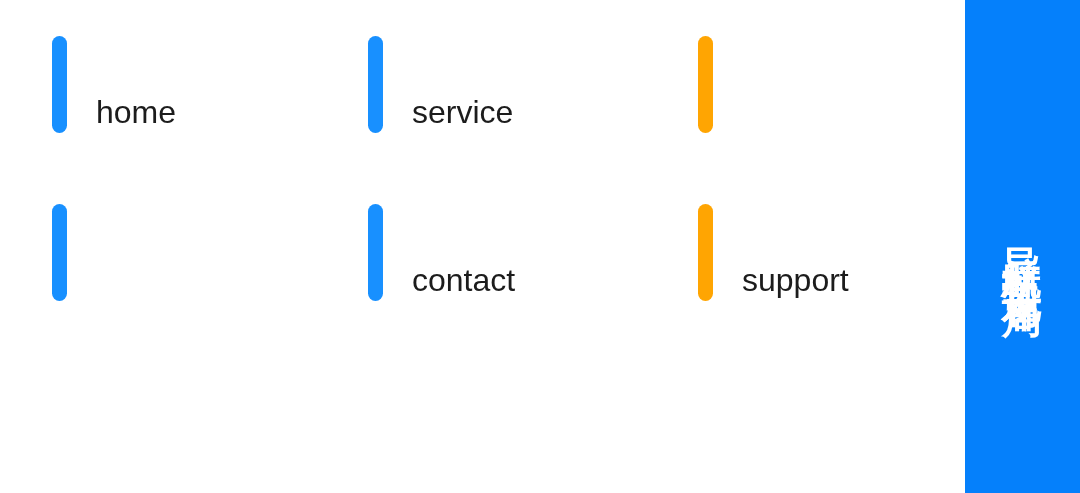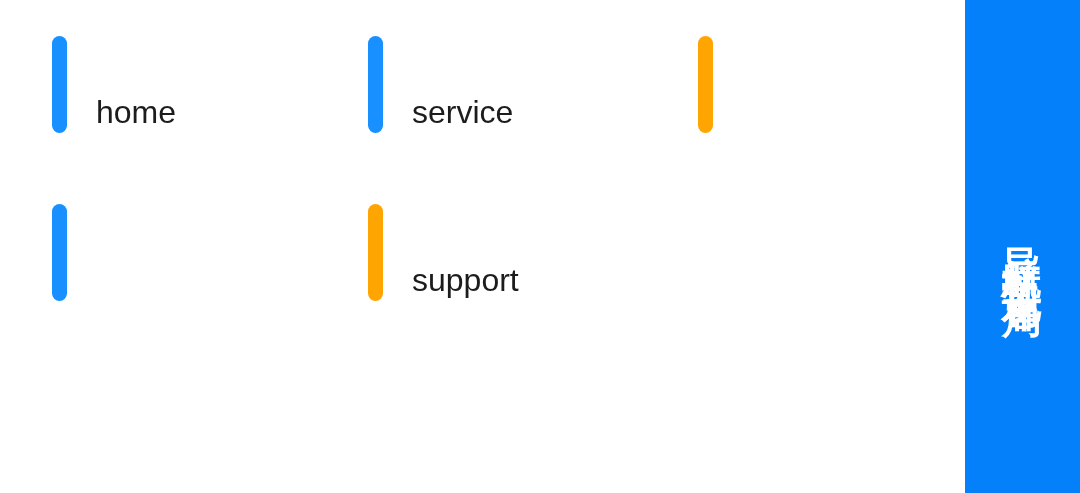--- a/index.html
+++ b/index.html
@@ -89,20 +89,24 @@
     </div>
 
     <div class="nav-item">
       <span class="accent-bar orange"></span>
     </div>
 
     <div class="nav-item">
       <span class="accent-bar blue"></span>
     </div>
 
+    <div class="nav-item">
+      <span class="accent-bar blue"></span>
+      <span class="nav-label">contact</span>
+    </div>
 
     <div class="nav-item">
       <span class="accent-bar orange"></span>
       <span class="nav-label">support</span>
     </div>
 
 
 
   </div>
 

